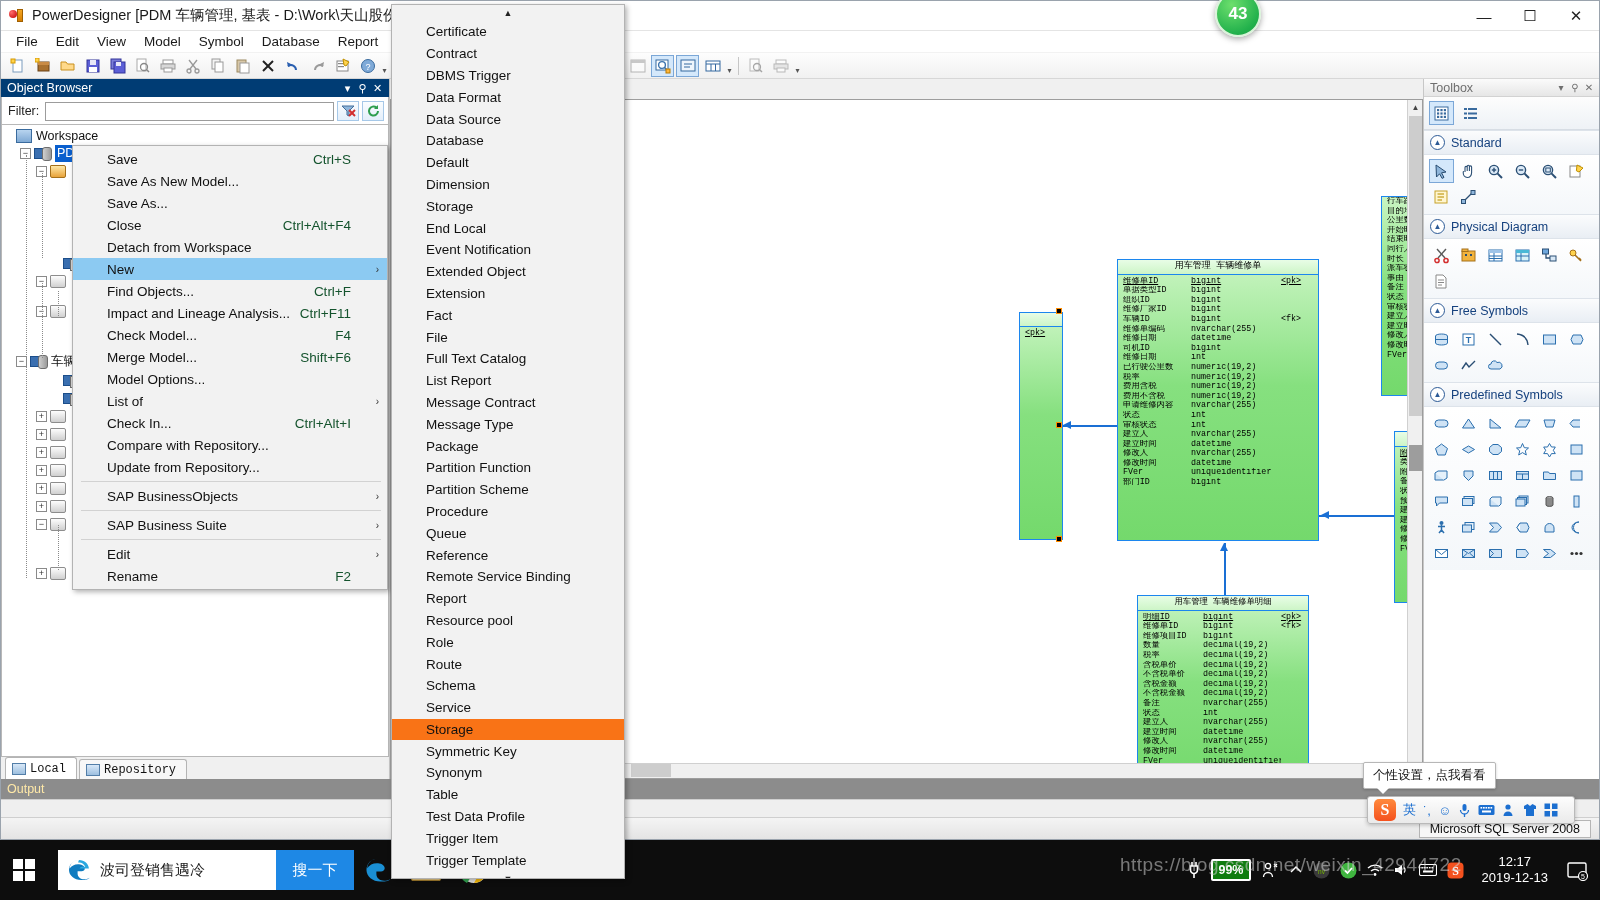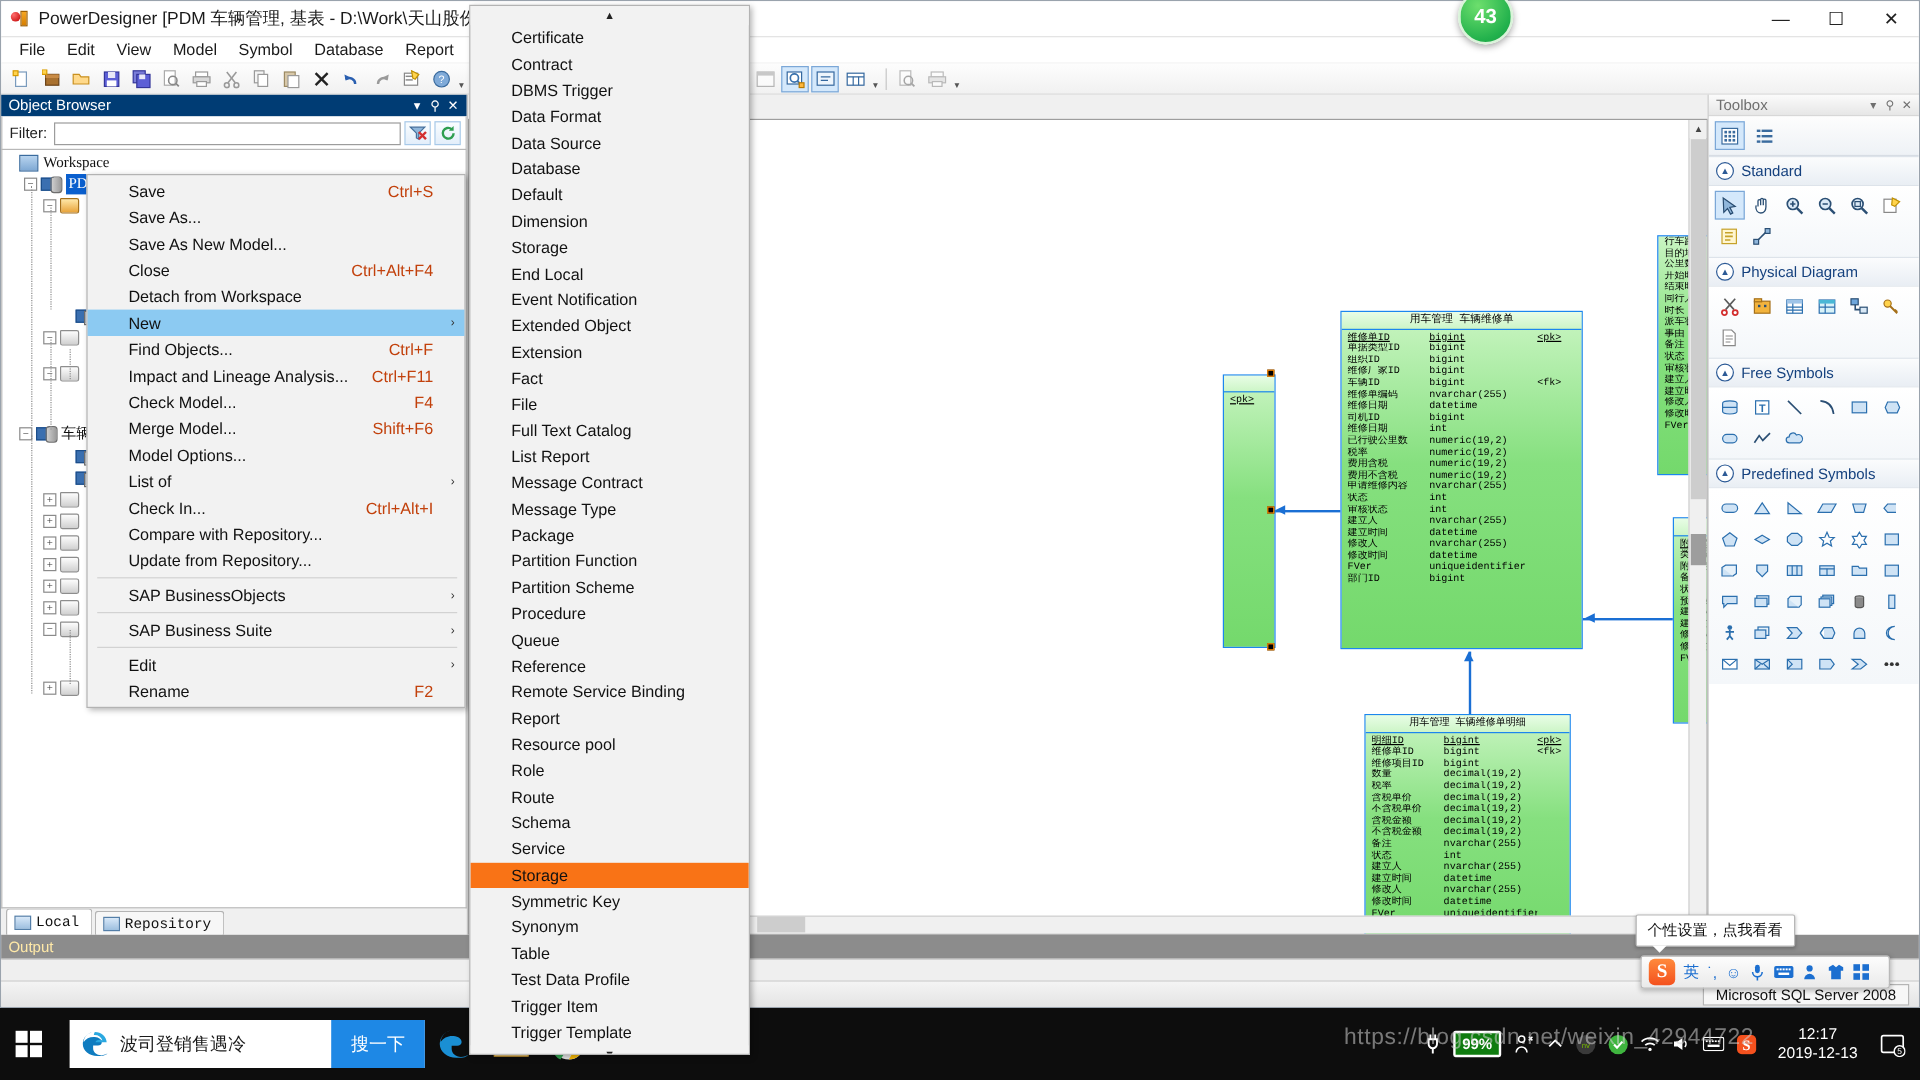--- a/index.html
+++ b/index.html
@@ -118,21 +118,21 @@
     width: 22px; height: 20px; margin-left: 3px;
     border: 1px solid #a6c8e8; background: linear-gradient(180deg,#fafdff,#e3eefa);
     display: flex; align-items: center; justify-content: center;
   }
   .tree-area {
     flex: 1; background: #fff; border: 1px solid #b8b8b8; border-top: none;
     position: relative; overflow: hidden; font-size: 12.5px;
   }
   .tree-node {
     display: flex; align-items: center; height: 17px;
-    white-space: nowrap; position: absolute; font-family: Liberation Serif, serif;
+    white-space: nowrap; position: absolute;
   }
   .tw-expander {
     width: 11px; height: 11px; border: 1px solid #8a8a8a; background: #fff;
     font-size: 9px; line-height: 9px; text-align: center; color: #333;
     margin-right: 3px; flex: none;
   }
   .tw-dots { width: 10px; flex:none; }
   .ico-ws {
     width: 16px; height: 14px; flex:none; margin-right: 4px;
     background: linear-gradient(180deg,#b8d4ef,#7fa9d4);
@@ -377,21 +377,21 @@
     position: absolute; background: #f2f2f2; border: 1px solid #b3b3b3;
     box-shadow: 2px 2px 5px rgba(0,0,0,.3);
     padding: 2px 0; z-index: 200; font-size: 13.5px; color: #111;
   }
   .ctx-item {
     height: 22px; display: flex; align-items: center;
     padding: 0 8px 0 34px; position: relative; white-space: nowrap;
   }
   .ctx-item.hl { background: #8ccaf2; }
   .ctx-item .acc {
-    position: absolute; right: 26px; color: #c2410c;
+    position: absolute; right: 36px; color: #14532d;
   }
   .ctx-item .sub-arrow {
     position: absolute; right: 8px; font-size: 10px; color: #333;
   }
   .ctx-sep { height: 1px; background: #d2d2d2; margin: 3px 6px 3px 8px; }
 
   .sub-menu {
     position: absolute; background: #f2f2f2; border: 1px solid #b3b3b3;
     box-shadow: 2px 2px 5px rgba(0,0,0,.3);
     z-index: 210; font-size: 13.5px; color: #111;
@@ -1590,24 +1590,24 @@
   </div>
 
   <div class="badge-43">43</div>
 
   <div class="ctx-menu" id="ctx-menu" style="left:72px; top:145px; width:316px;">
       <div class="ctx-item">
         <span>Save</span>
         <span class="acc">Ctrl+S</span>
       </div>
       <div class="ctx-item">
+        <span>Save As New Model...</span>
+      </div>
+      <div class="ctx-item">
         <span>Save As...</span>
-      </div>
-      <div class="ctx-item">
-        <span>Save As New Model...</span>
       </div>
       <div class="ctx-item">
         <span>Close</span>
         <span class="acc">Ctrl+Alt+F4</span>
       </div>
       <div class="ctx-item">
         <span>Detach from Workspace</span>
       </div>
       <div class="ctx-item hl">
         <span>New</span>

